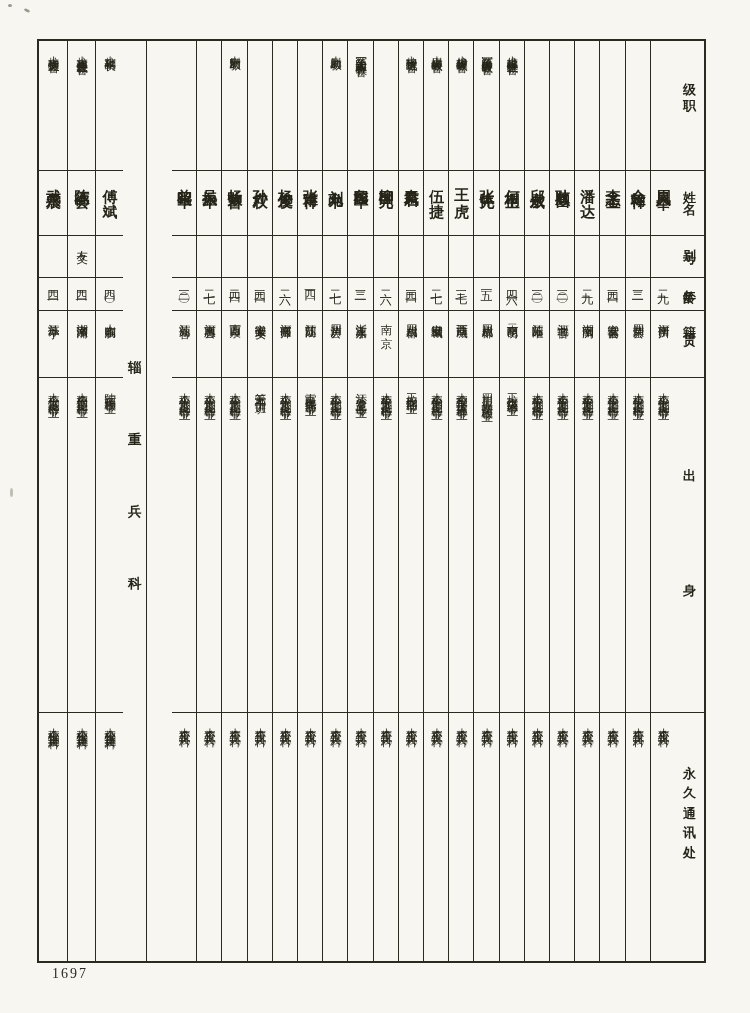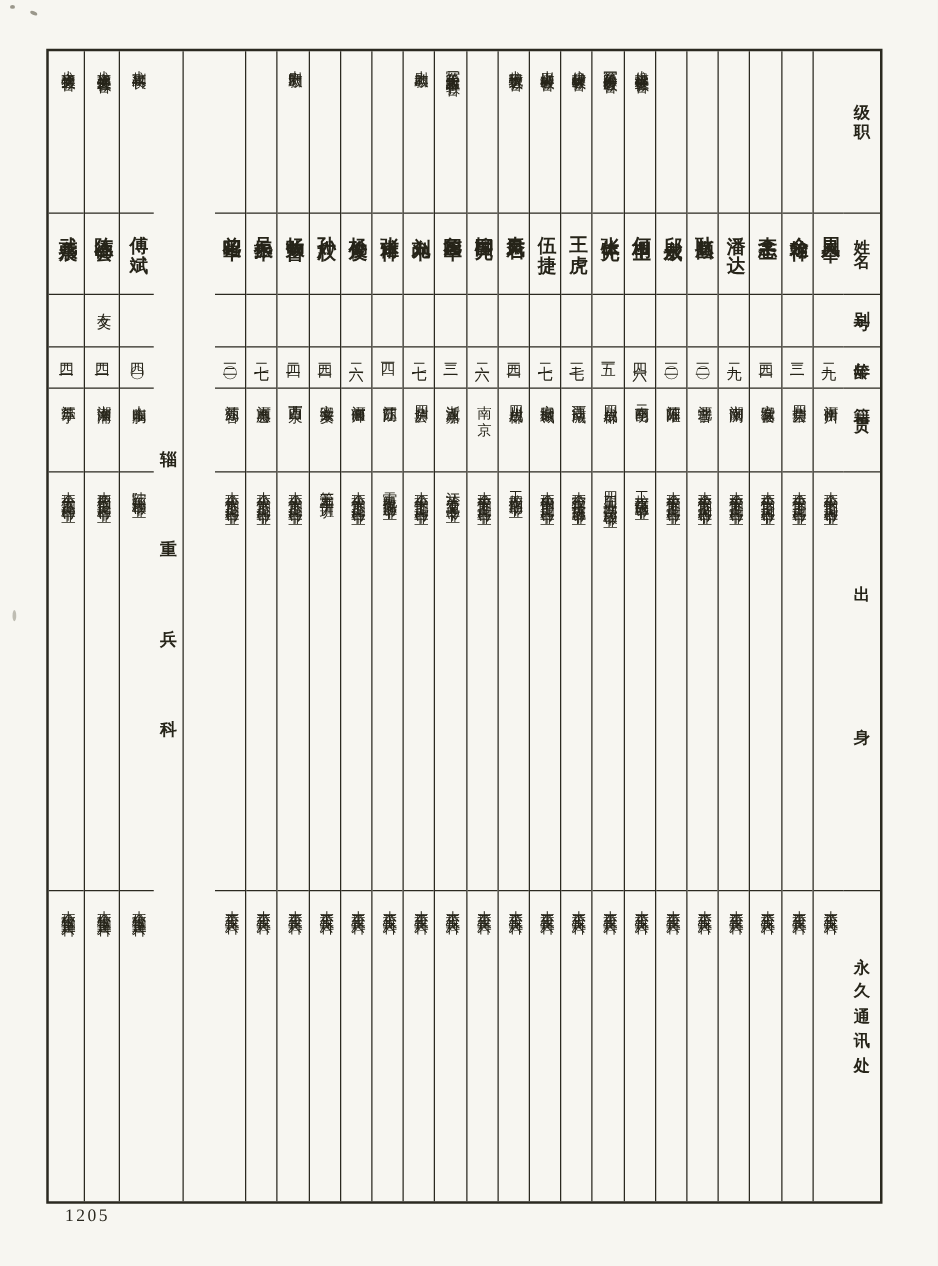--- a/index.html
+++ b/index.html
@@ -664,19 +664,19 @@
       <div class="cell c-edu">
           <span class="vtext h-t h-origin-t">出身</span>
         </div>
       <div class="cell c-addr">
           <span class="vtext h-t h-addr-t">永久通讯处</span>
         </div>
     </div>
 
   </div>
 
-  <div class="page-num">1205</div>
+  <div class="page-num">1697</div>
 
   <div class="noise noise-a"></div>
   <div class="noise noise-b"></div>
   <div class="noise noise-c"></div>
 
 </div>
 
 </body></html>

